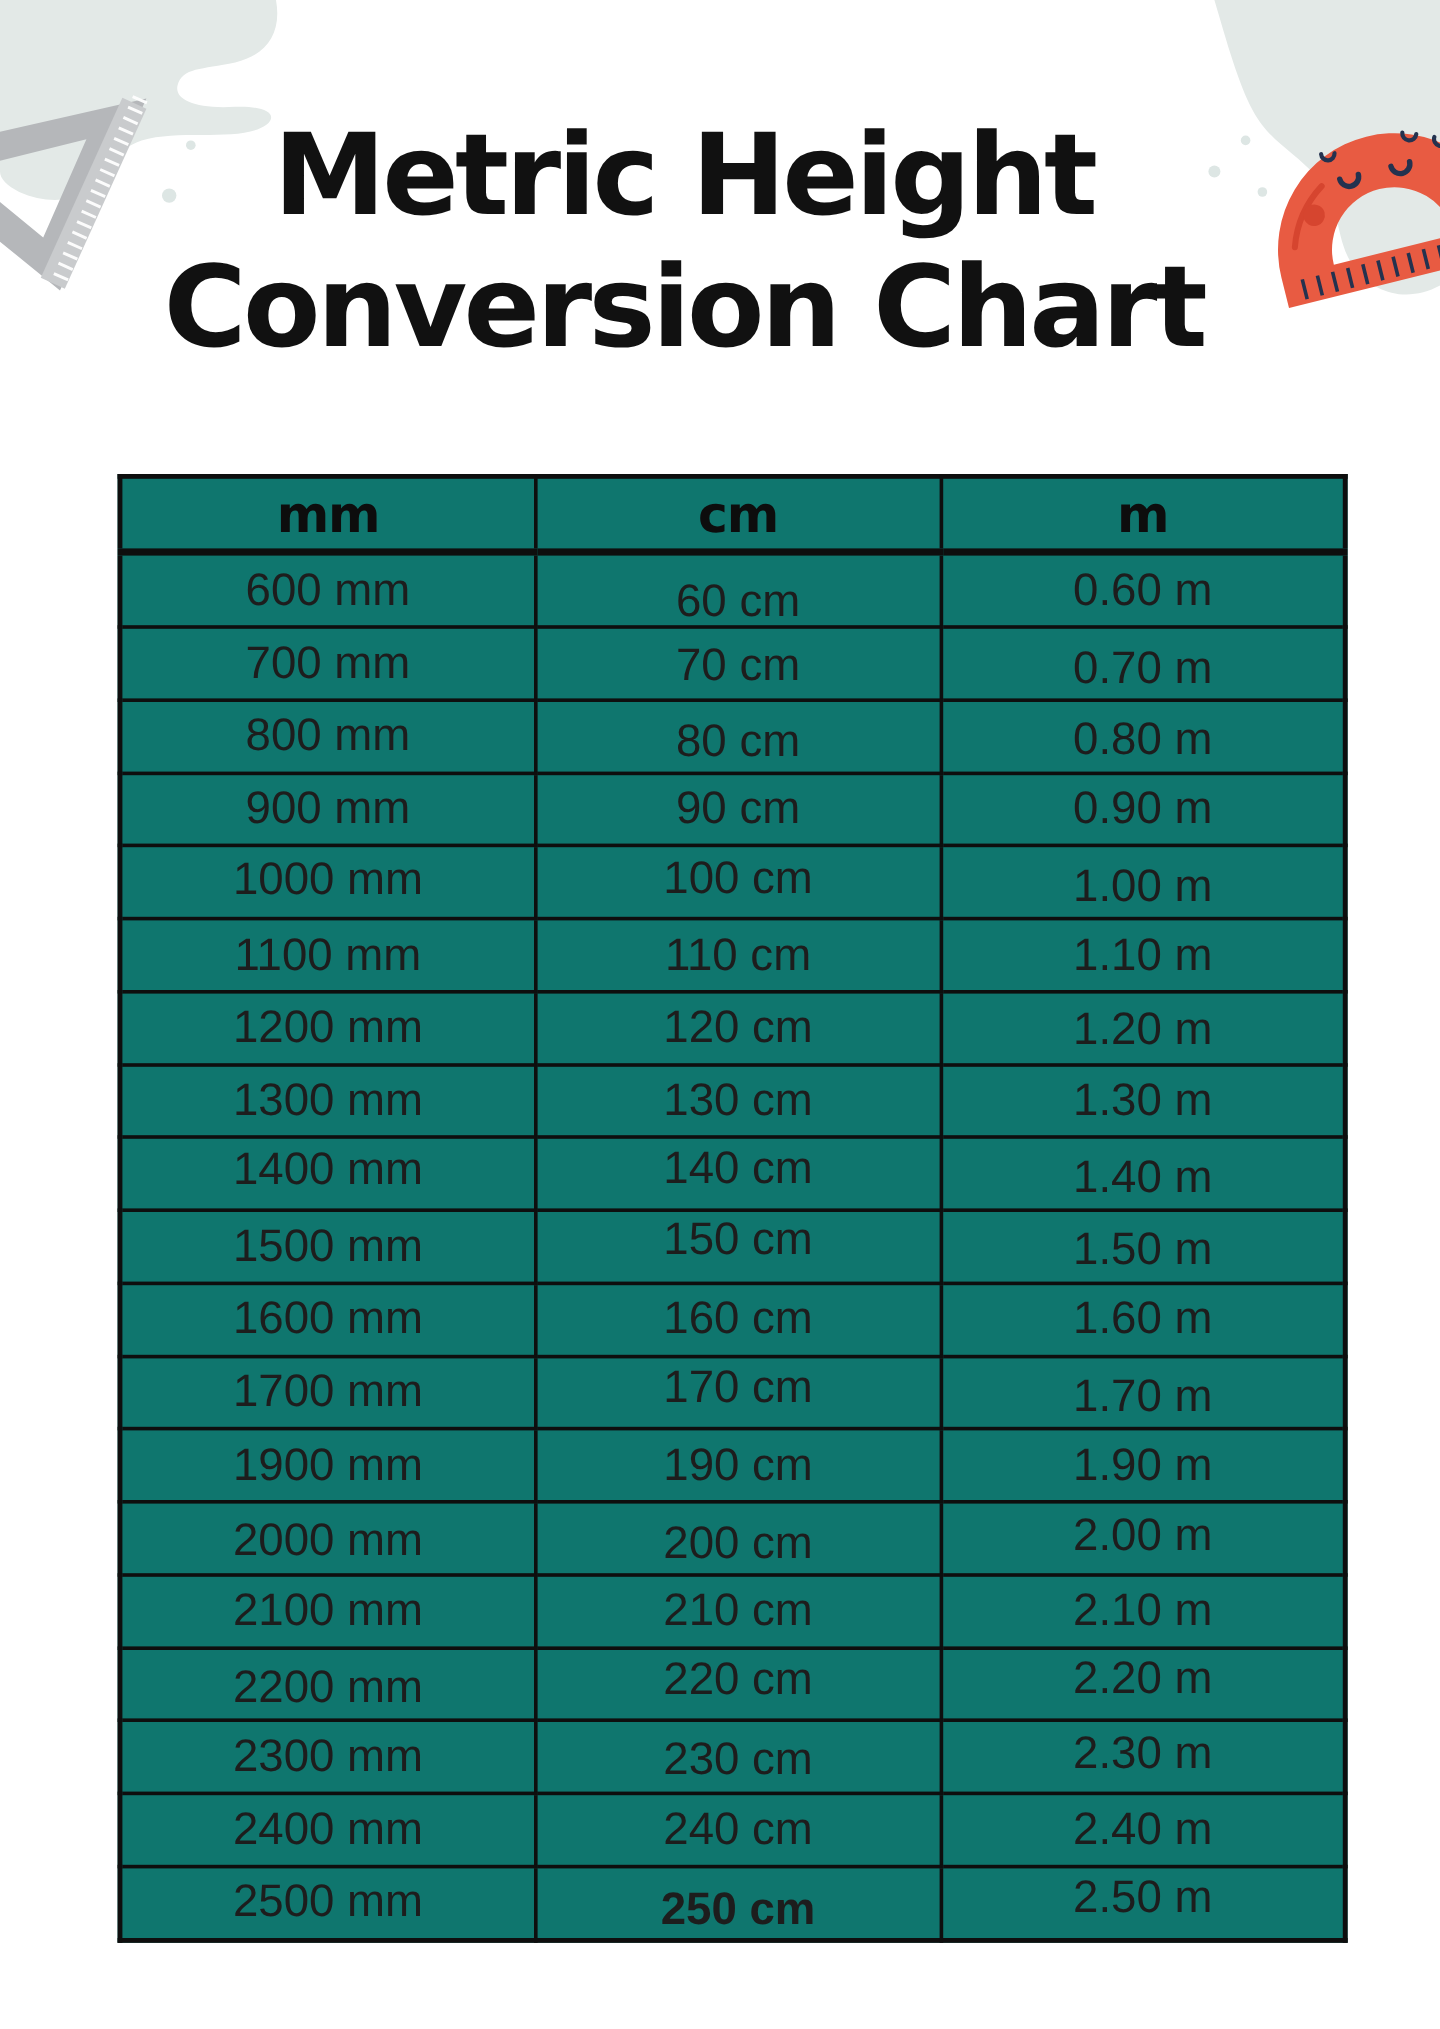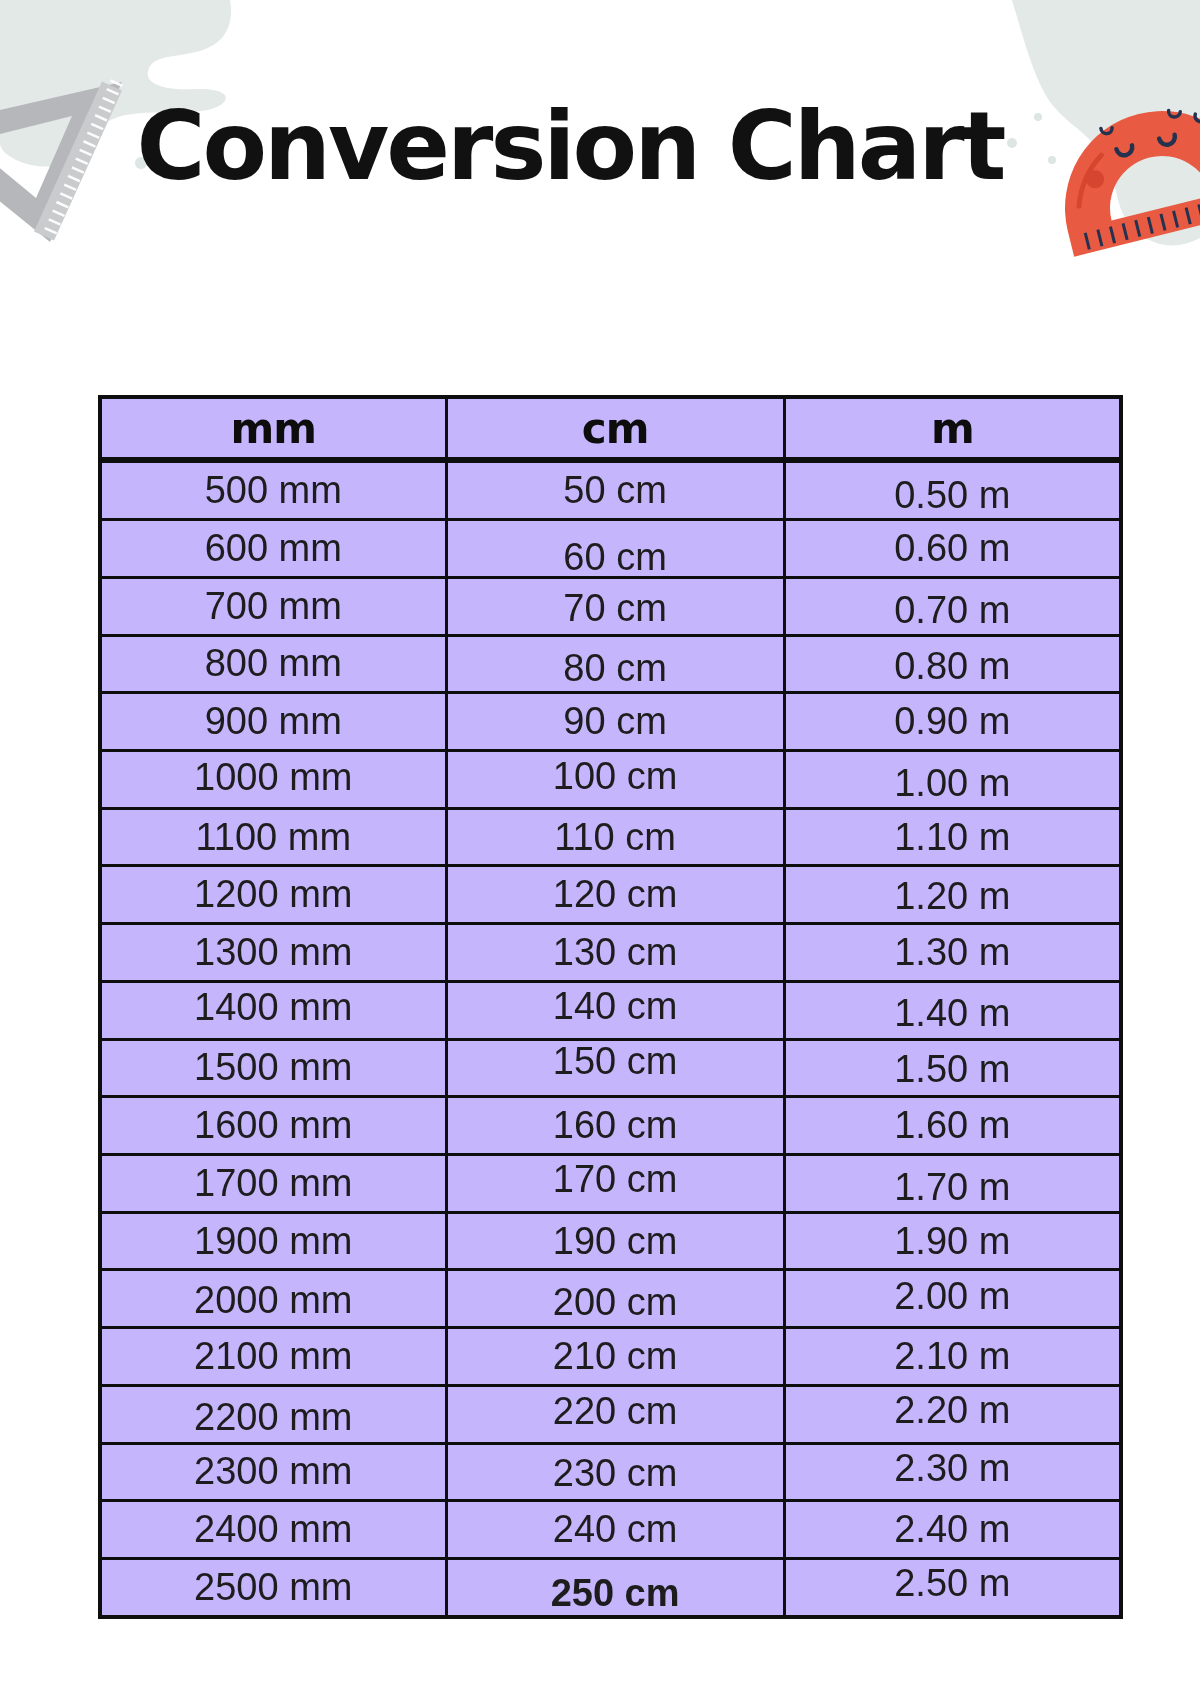--- a/index.html
+++ b/index.html
@@ -26,21 +26,21 @@
     letter-spacing:-3px;
     color:#111111;
   }
 
   .conv-table{
     position:absolute;
     left:98px;top:395px;
     width:1025px;height:1224px;
     border-collapse:collapse;
     table-layout:fixed;
-    background:#c4b5fd;
+    background:#0f766e;
   }
   .conv-table col.c1{width:33.9%;}
   .conv-table col.c2{width:33.1%;}
   .conv-table col.c3{width:33.0%;}
   .conv-table th, .conv-table td{
     border:3px solid #0e0e0e;
     text-align:center;
     vertical-align:middle;
     padding:0;
   }
@@ -101,43 +101,39 @@
     <circle cx="-58" cy="-44" r="9" fill="#d6452f"></circle>
     <path fill="none" d="M -30 -68 A 8 8 0 0 0 -14 -68" stroke-width="4.5" stroke-linecap="round" stroke="#24324f"></path>
     <path fill="none" d="M 14 -68 A 8 8 0 0 0 30 -68" stroke-width="4.5" stroke-linecap="round" stroke="#24324f"></path>
     <path fill="none" d="M -40 -92 A 5.5 5.5 0 0 0 -29 -90" stroke-width="3.5" stroke-linecap="round" stroke="#24324f"></path>
     <path fill="none" d="M 30 -93 A 5.5 5.5 0 0 0 41 -89" stroke-width="3.5" stroke-linecap="round" stroke="#24324f"></path>
     <path fill="none" d="M 55 -83 A 5.5 5.5 0 0 0 65 -77" stroke-width="3.5" stroke-linecap="round" stroke="#24324f"></path>
   </g>
 </svg>
 
 <div class="title">
+  <div>Metric Height</div>
   <div>Conversion Chart</div>
 </div>
 
 <table class="conv-table">
   <colgroup>
       <col class="c1">
       <col class="c2">
       <col class="c3">
     </colgroup>
   <thead>
     <tr>
       <th>mm</th>
       <th>cm</th>
       <th>m</th>
     </tr>
   </thead>
   <tbody>
       <tr>
-        <td><span>500 mm</span></td>
-        <td><span>50 cm</span></td>
-        <td><span style="transform: translateY(5px);">0.50 m</span></td>
-      </tr>
-      <tr>
         <td><span>600 mm</span></td>
         <td><span style="transform: translateY(9px);">60 cm</span></td>
         <td><span>0.60 m</span></td>
       </tr>
       <tr>
         <td><span>700 mm</span></td>
         <td><span style="transform: translateY(2px);">70 cm</span></td>
         <td><span style="transform: translateY(4px);">0.70 m</span></td>
       </tr>
       <tr>

